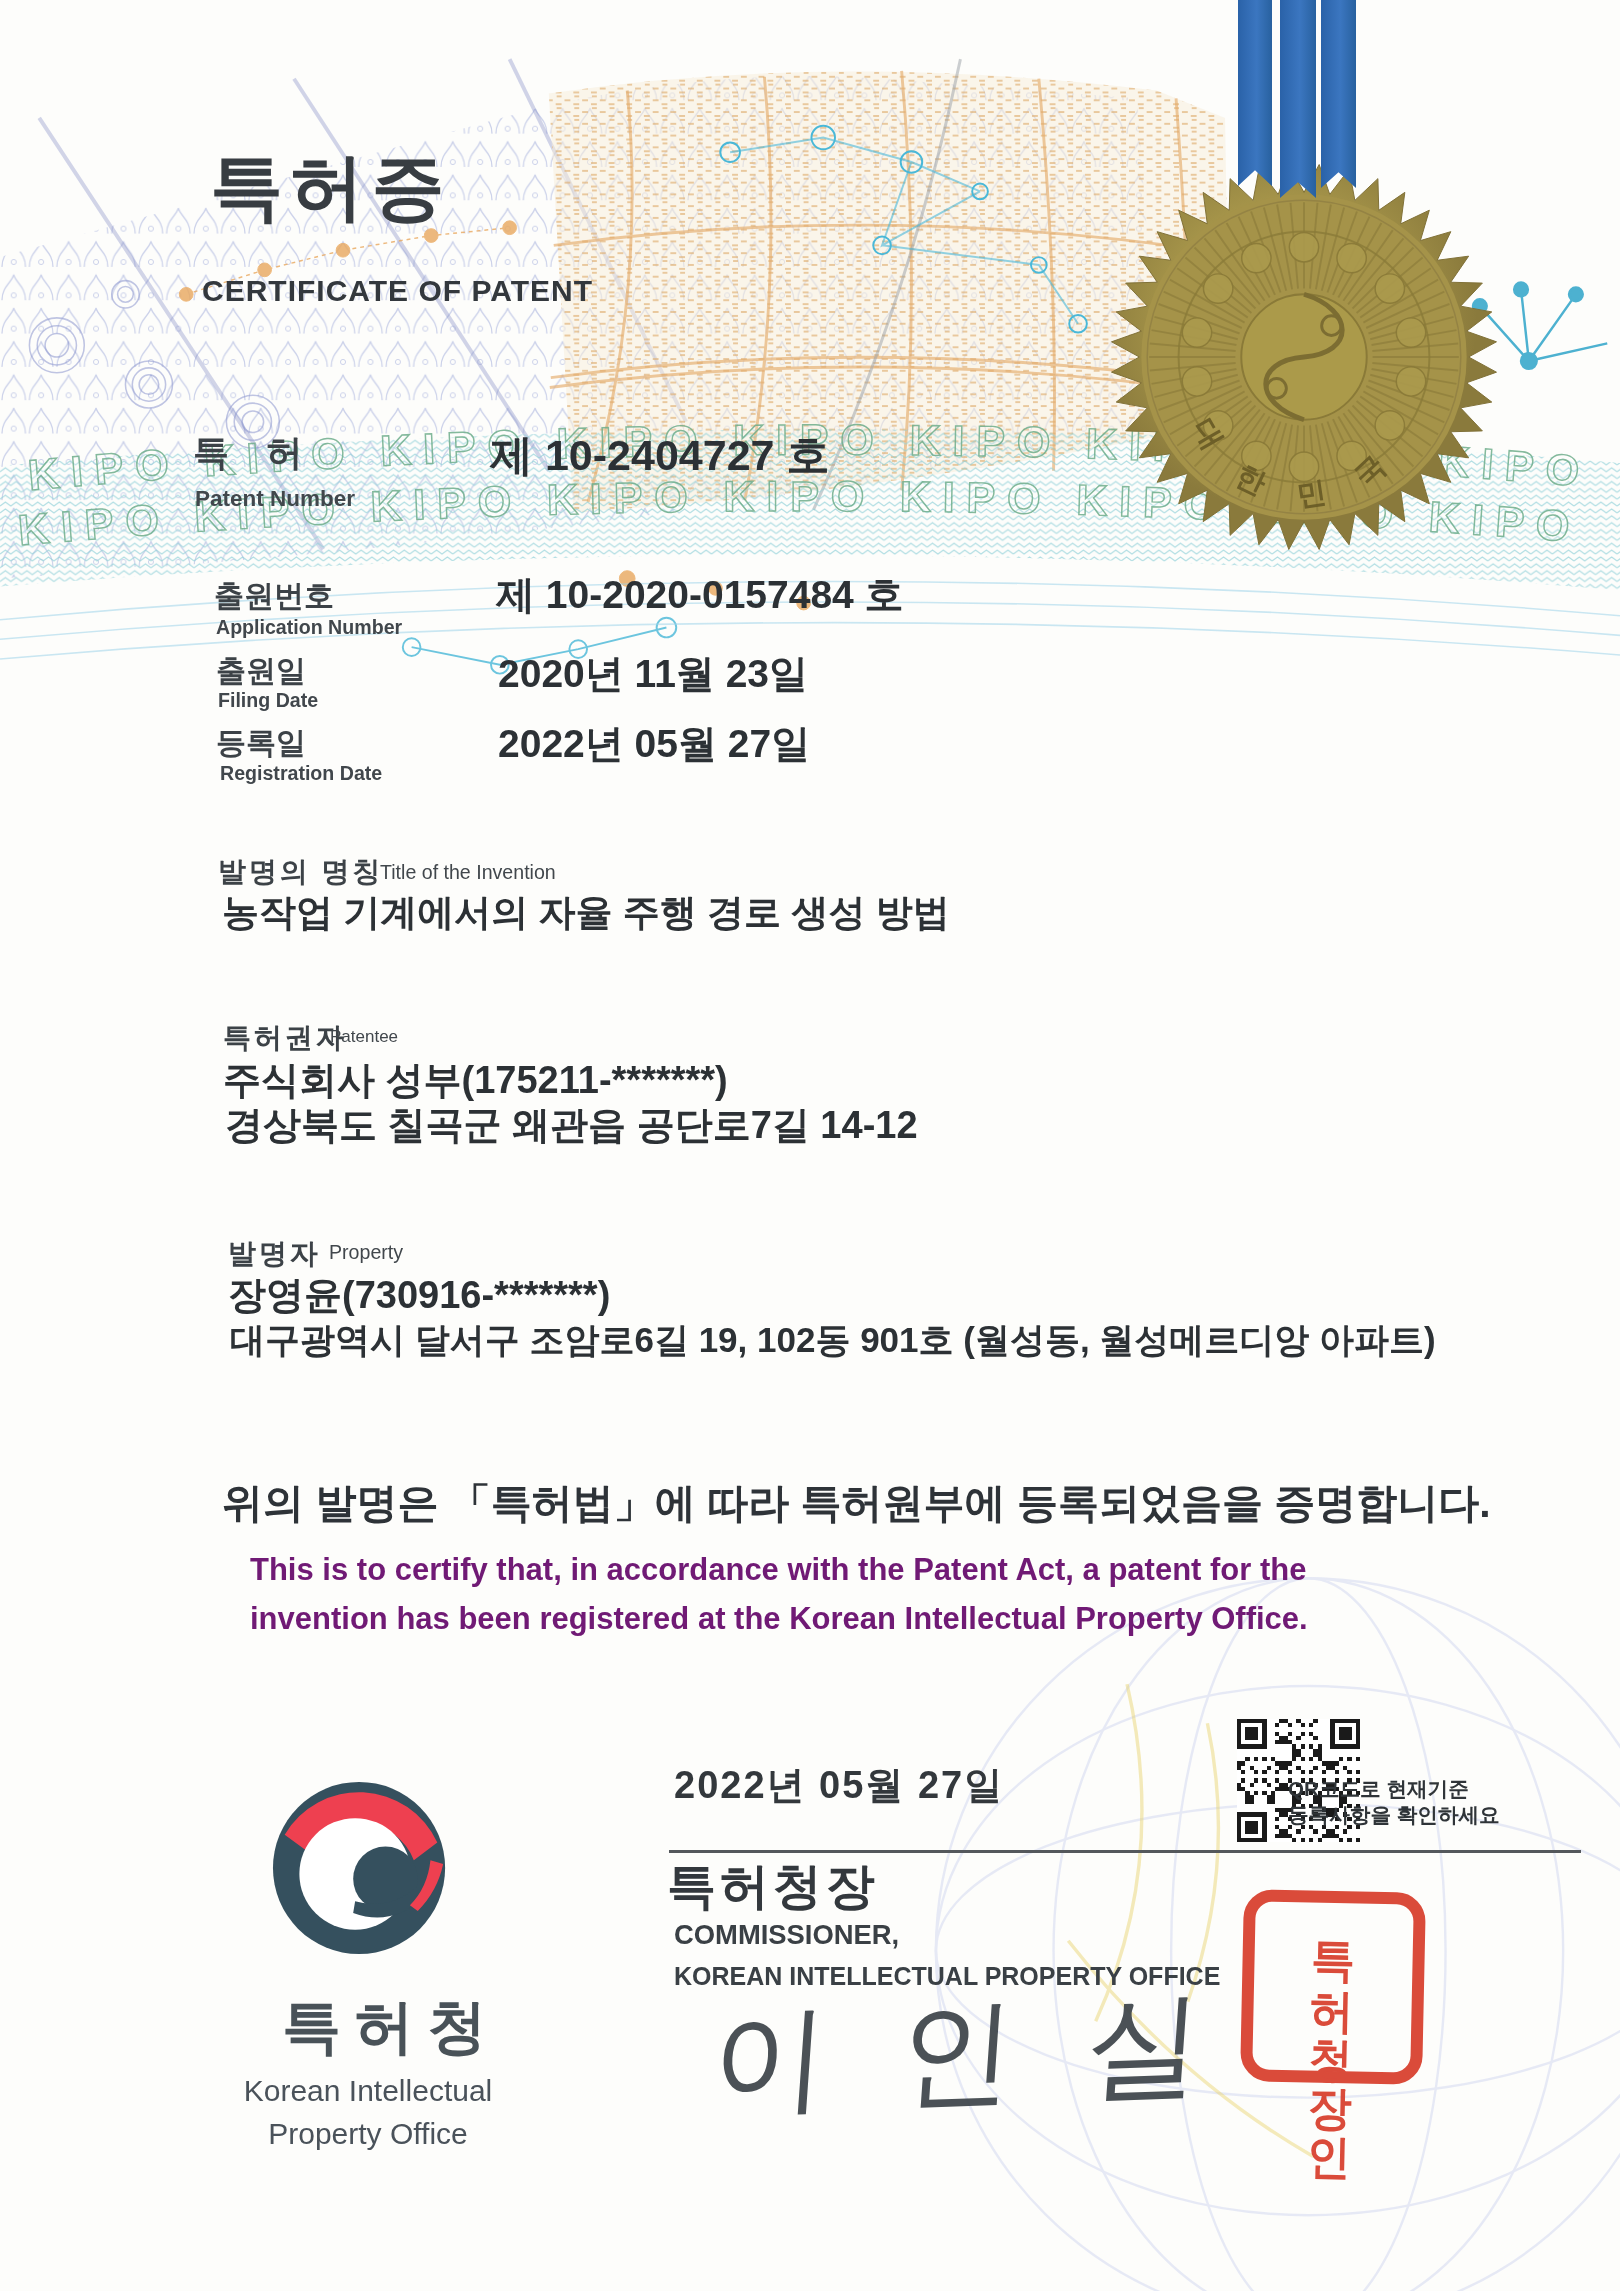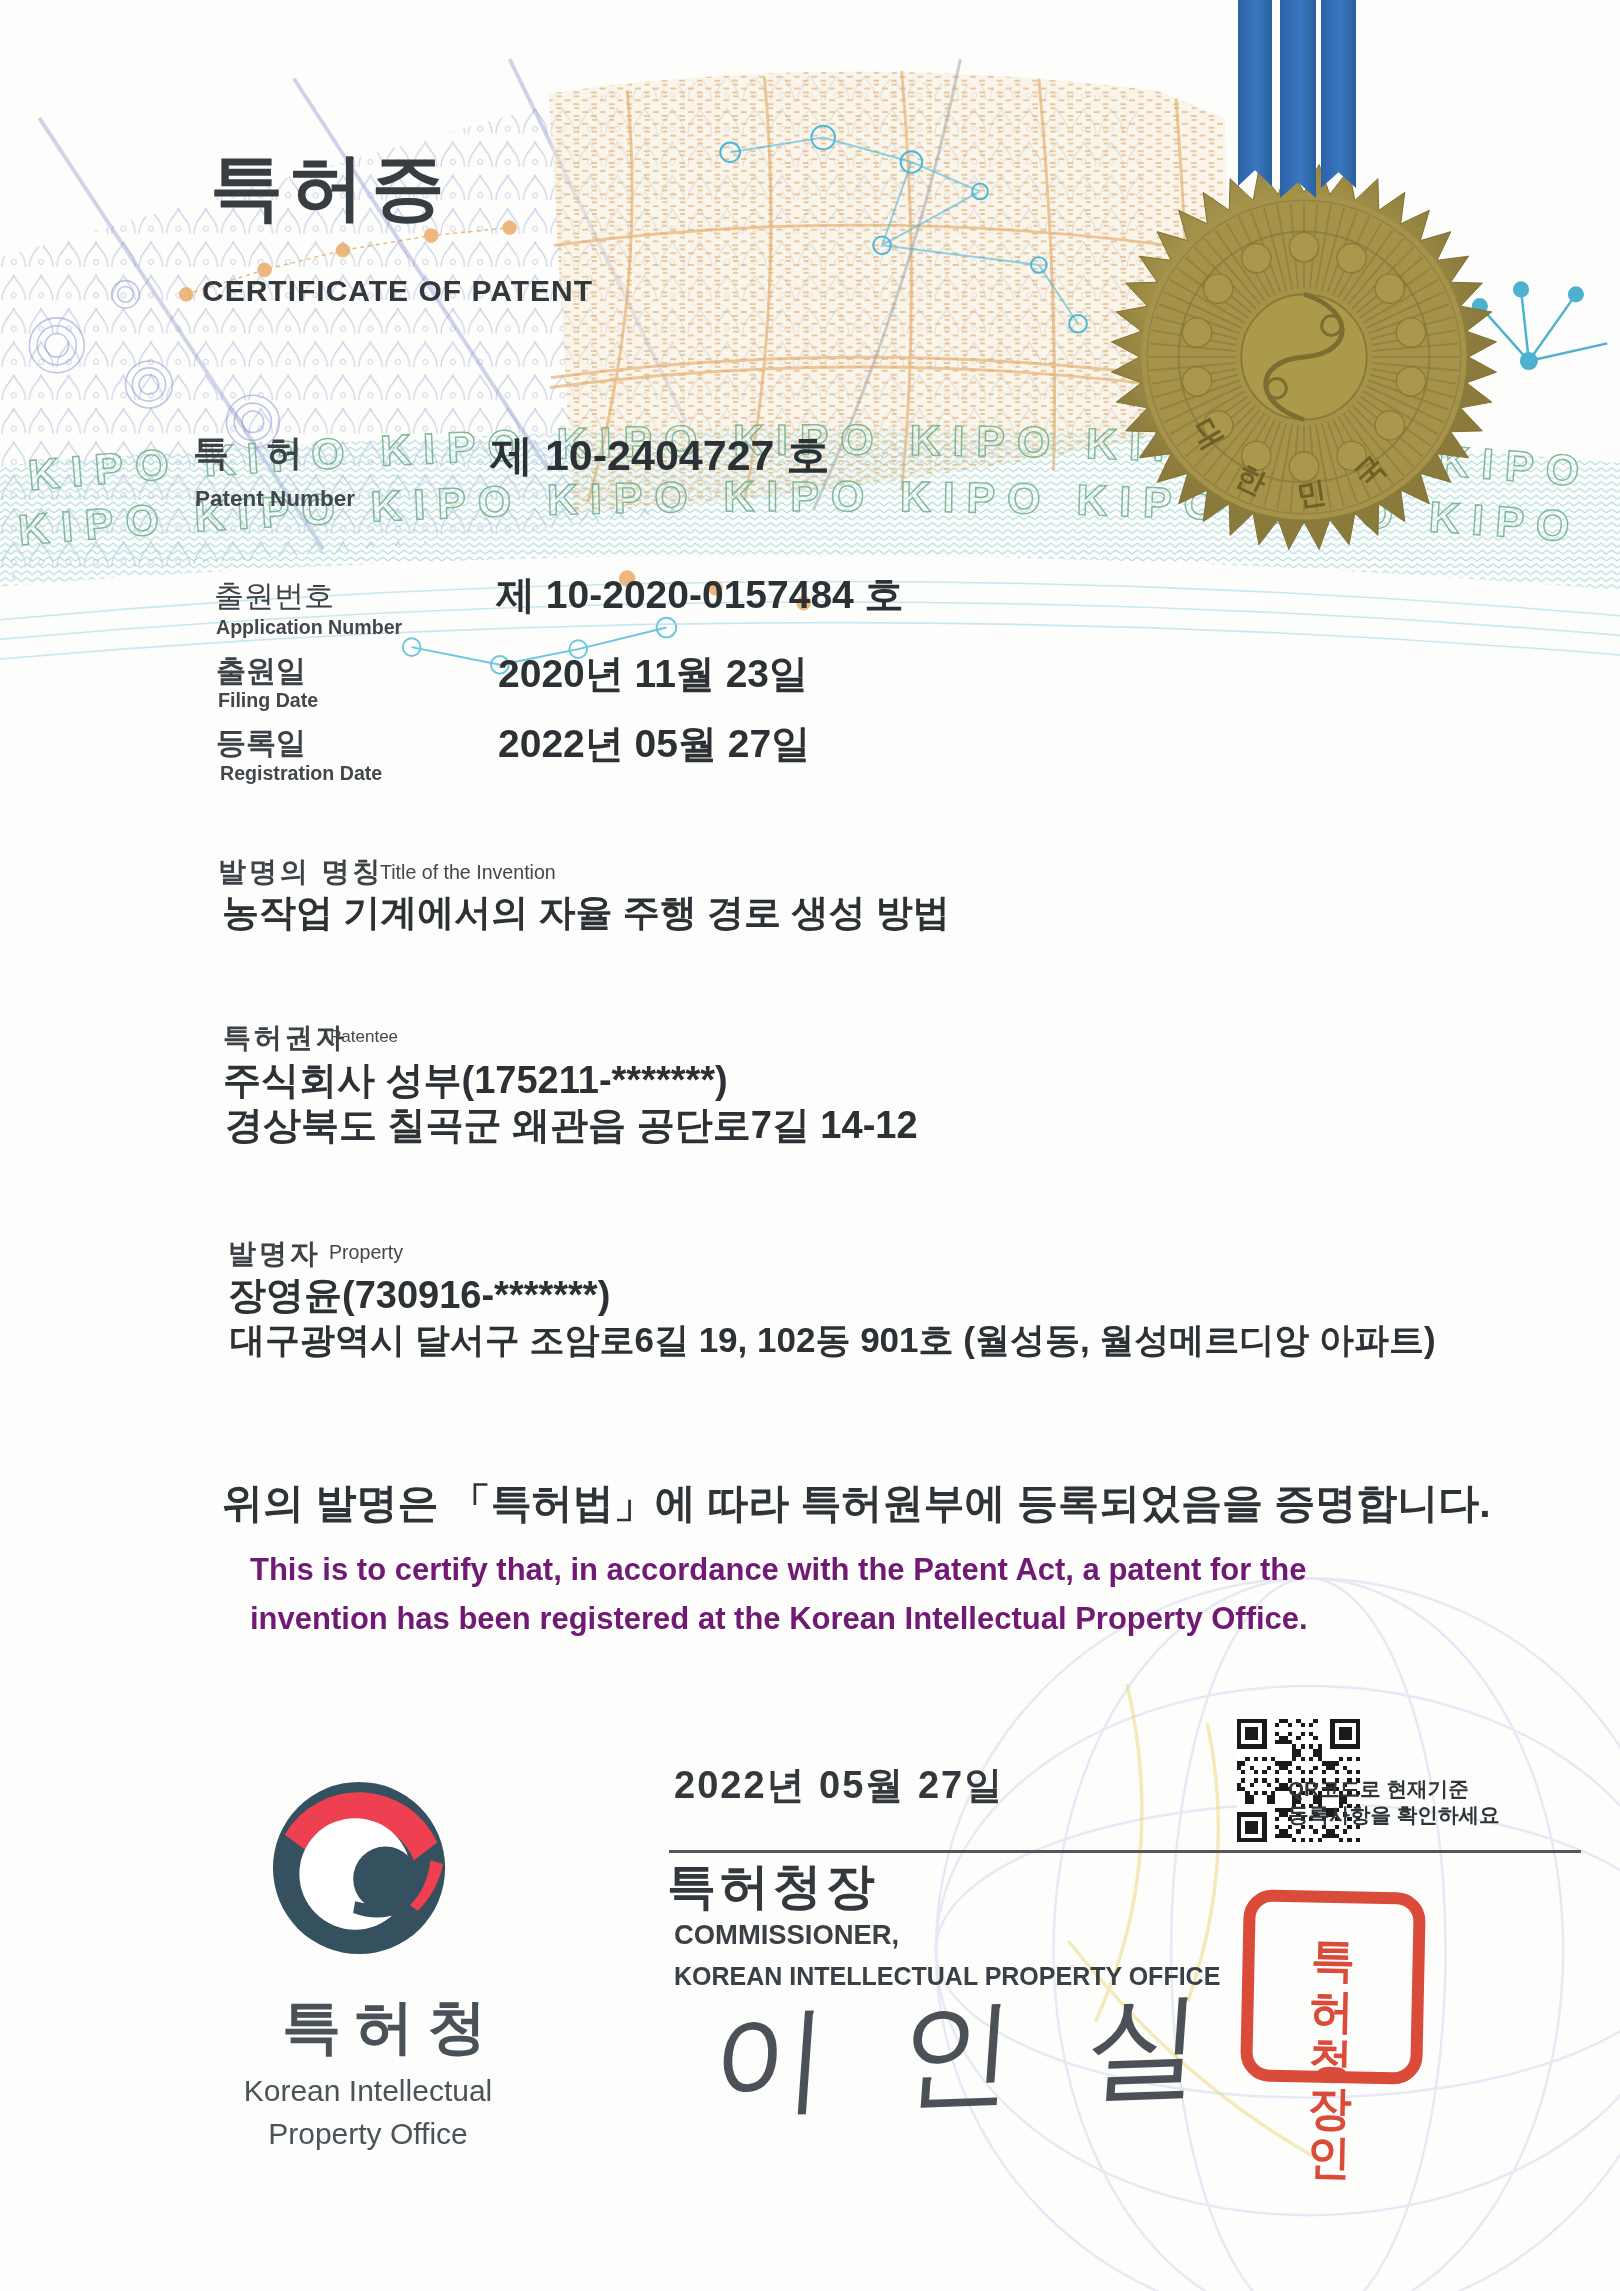--- a/index.html
+++ b/index.html
@@ -276,21 +276,21 @@
   <div class="ribbon" style="left:1280px;width:36px;height:198px"></div>
   <div class="ribbon" style="left:1321px;width:35px;height:188px"></div>
 
   <div class="abs" id="title-kr">특허증</div>
   <div class="abs" id="title-en">CERTIFICATE OF PATENT</div>
 
   <div class="abs lab-kr z3" style="left:193px;top:429px;font-size:36px;letter-spacing:13.7px;font-weight:700">특 허</div>
   <div class="abs lab-en z3" style="left:195px;top:486px;font-size:22.5px">Patent Number</div>
   <div class="abs val z3" style="left:490px;top:427px;font-size:43px">제 10-2404727 호</div>
 
-  <div class="abs lab-kr z3" style="left:214px;top:576px;font-size:30px;font-weight:400">출원번호</div>
+  <div class="abs lab-kr z3" style="left:214px;top:576px;font-size:30px;font-weight:700">출원번호</div>
   <div class="abs lab-en z3" style="left:216px;top:616px;font-size:19.6px">Application Number</div>
   <div class="abs val z3" style="left:496px;top:568px;font-size:39px">제 10-2020-0157484 호</div>
 
   <div class="abs lab-kr z3" style="left:216px;top:651px;font-size:30px;font-weight:700">출원일</div>
   <div class="abs lab-en z3" style="left:218px;top:689px;font-size:19.6px">Filing Date</div>
   <div class="abs val z3" style="left:498px;top:647px;font-size:39px">2020년 11월 23일</div>
 
   <div class="abs lab-kr z3" style="left:216px;top:723px;font-size:30px;font-weight:700">등록일</div>
   <div class="abs lab-en z3" style="left:220px;top:762px;font-size:19.6px">Registration Date</div>
   <div class="abs val z3" style="left:498px;top:717px;font-size:39px">2022년 05월 27일</div>

